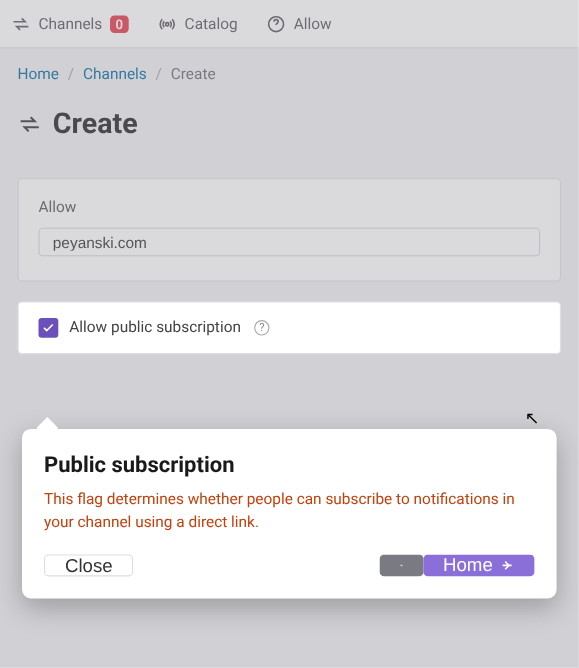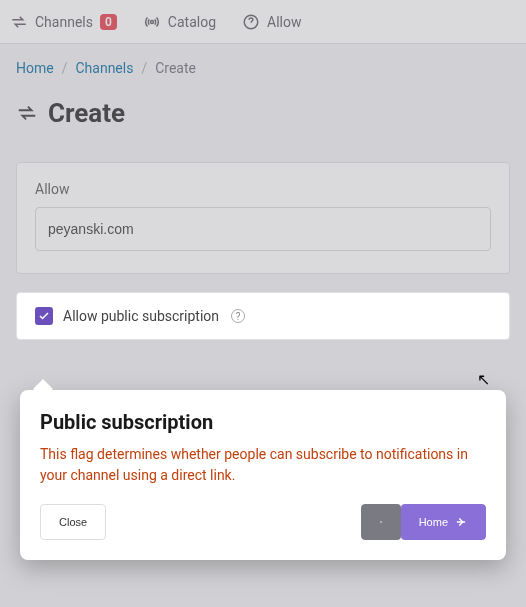--- a/index.html
+++ b/index.html
@@ -18,32 +18,32 @@
   .breadcrumb a { color: #0369a1; text-decoration: none; }
   .breadcrumb .sep { color: #aaa; }
   .page-title-row { display: flex; align-items: center; gap: 10px; margin-bottom: 34px; }
   .page-title-row svg { width: 22px; height: 22px; stroke: #333; }
   h1.page-title { font-size: 26px; font-weight: 700; color: #222; }
 
   
   .card { background: #fff; border: 1px solid #e0e0e4; border-radius: 4px; padding: 18px 18px 0 18px; margin-bottom: 18px; }
   .field { margin-bottom: 22px; }
   .field-label { font-size: 14px; color: #555; margin-bottom: 10px; display: block; }
-  .input { width: 100%; height: 44px; border: 1px solid #d7d7db; border-radius: 4px; padding: 0 12px; font-size: 14px; color: #333; background: #fff; }
+  .input { width: 100%; height: 26px; border: 1px solid #d7d7db; border-radius: 4px; padding: 0 12px; font-size: 14px; color: #333; background: #fff; }
 
   
   .checkbox-area { background: #fff; border: 1px solid #e0e0e4; border-radius: 4px; padding: 14px 18px; margin-bottom: 16px; position: relative; z-index: 5; }
   .chk-row { display: flex; align-items: center; gap: 10px; font-size: 14px; color: #444; }
   .chk { width: 18px; height: 18px; border-radius: 3px; background: #6B4FBB; display: flex; align-items: center; justify-content: center; }
   .chk svg { width: 12px; height: 12px; stroke: #fff; stroke-width: 3; }
   .help-ic { width: 14px; height: 14px; border: 1px solid #aaa; border-radius: 50%; display: inline-flex; align-items: center; justify-content: center; font-size: 10px; color: #888; margin-left: 2px; }
 
   
   .form-actions { display: flex; gap: 12px; margin-top: 170px; padding-left: 10px; }
-  .btn { height: 36px; padding: 0 18px; border-radius: 4px; border: none; font-size: 11px; cursor: pointer; }
+  .btn { height: 20px; padding: 0 18px; border-radius: 4px; border: none; font-size: 17px; cursor: pointer; }
   .btn-primary { background: #6B4FBB; color: #fff; }
   .btn-secondary { background: #7a7a82; color: #fff; }
 
   
   .overlay { position: absolute; inset: 0; background: rgba(150,150,156,0.35); z-index: 2; pointer-events: none; }
 
   
   .popover { position: absolute; left: 20px; right: 20px; top: 390px; background: #fff; border-radius: 8px; box-shadow: 0 8px 24px rgba(0,0,0,0.25); padding: 20px; z-index: 10; }
   .popover::before { content: ""; position: absolute; top: -8px; left: 16px; width: 14px; height: 14px; background: #fff; transform: rotate(45deg); }
   .popover-title { font-size: 20px; font-weight: 700; margin-bottom: 10px; color: #1a1a1a; }

